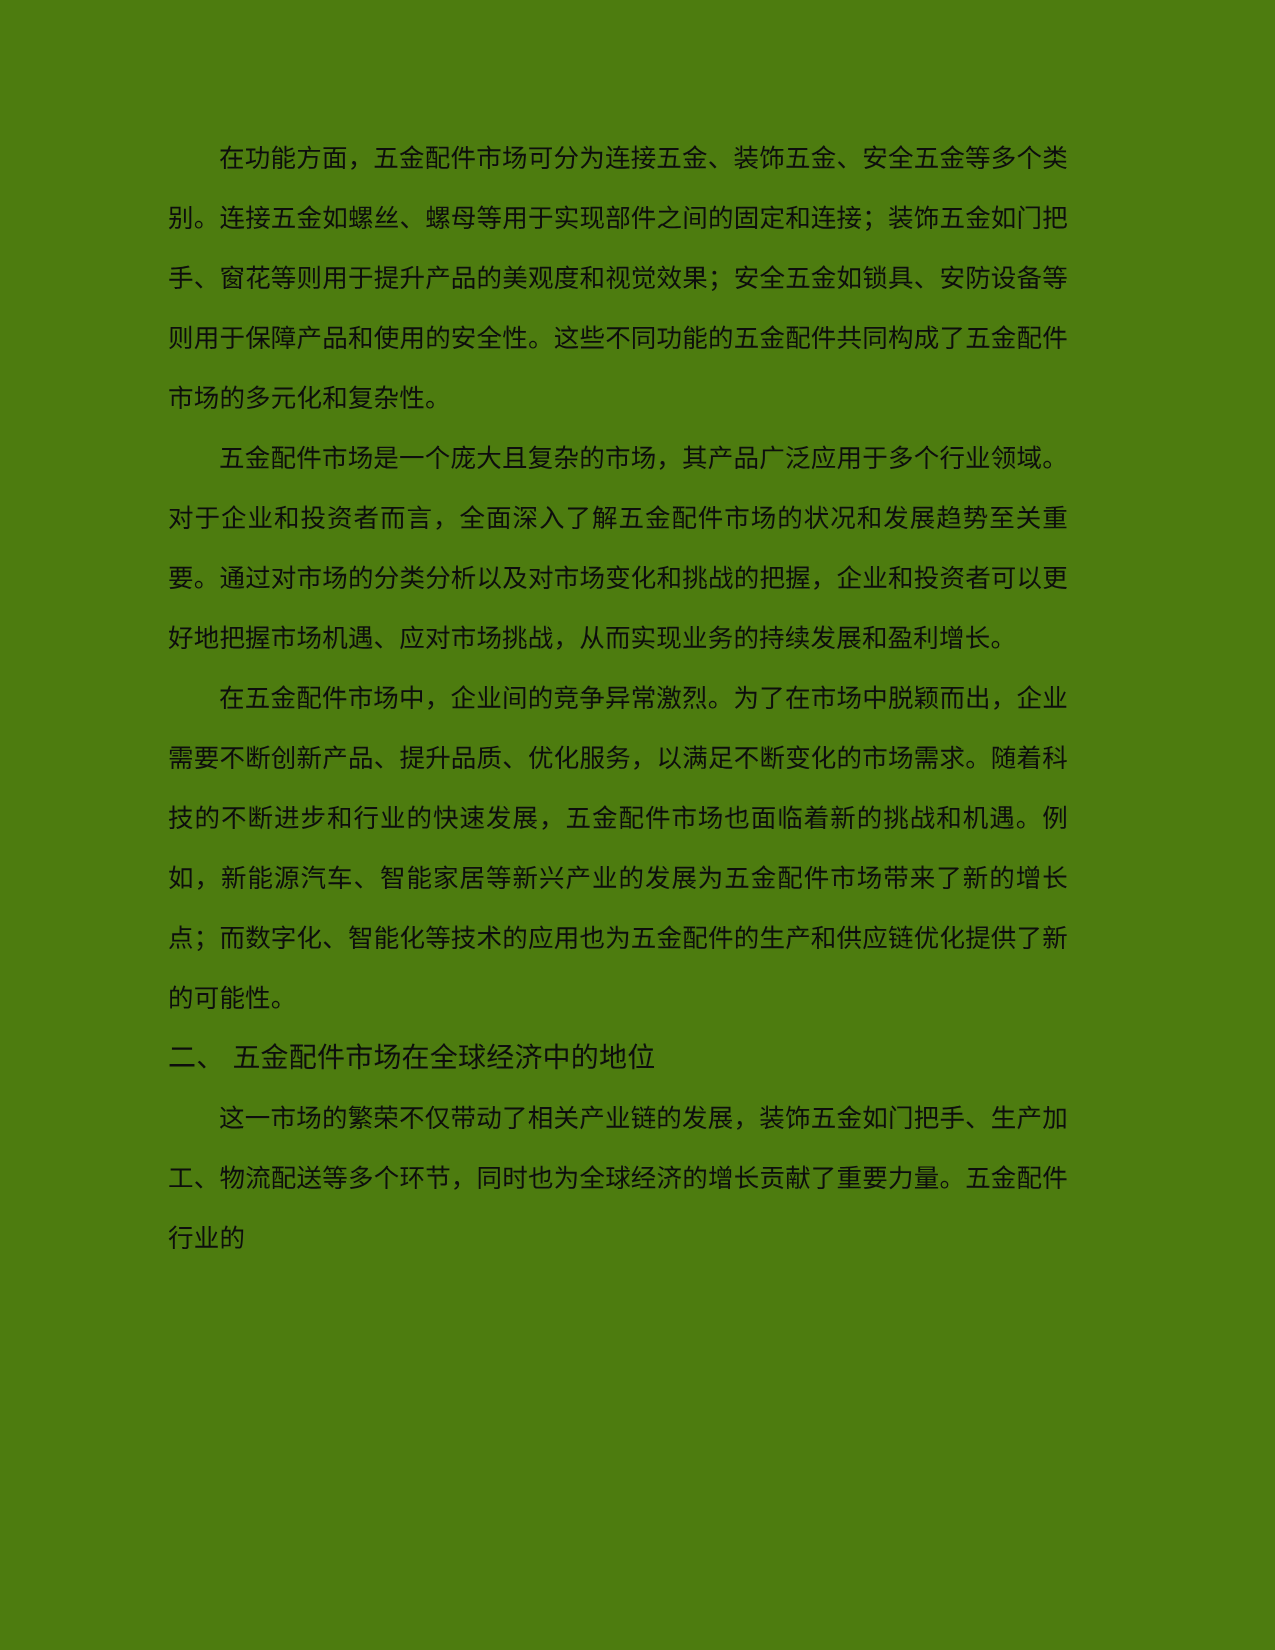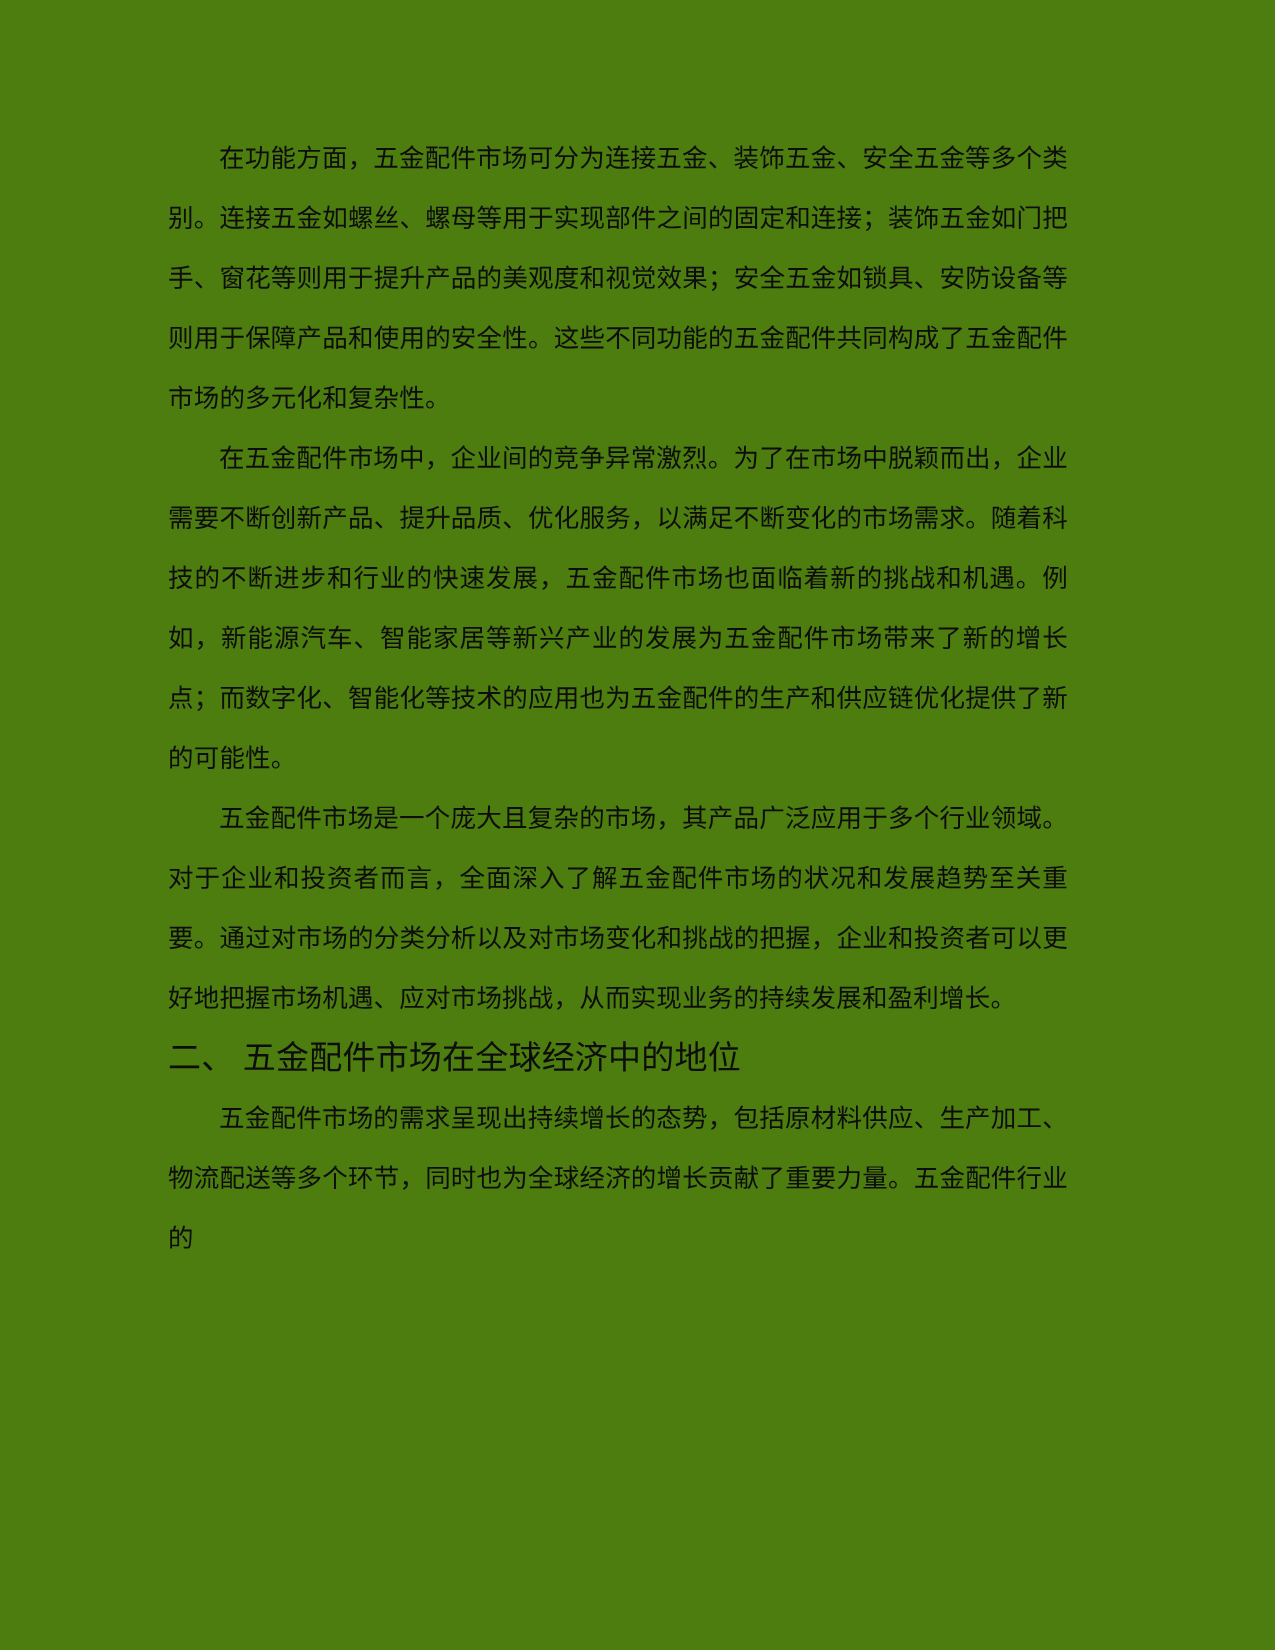--- a/index.html
+++ b/index.html
@@ -35,22 +35,22 @@
     text-justify: inter-character;
     text-indent: 51px;
     margin: 0 0 0 0;
     letter-spacing: 0.2px;
     word-break: break-all;
     font-weight: 400;
     -webkit-font-smoothing: antialiased;
   }
 
   .heading {
-    font-family: Liberation Serif, serif;
-    font-size: 33px;
+    font-family: Liberation Sans, sans-serif;
+    font-size: 28px;
     line-height: 60px;
     color: #0d0d0d;
     text-indent: 0;
     margin: 0;
     letter-spacing: 0.2px;
     font-weight: 400;
     text-align: left;
     white-space: pre;
   }
 
@@ -63,23 +63,23 @@
   #para-5 { margin-bottom: 0px; }
 </style>
 </head>
 <body>
 
 <div class="page">
   <div class="content">
 
     <p class="para" id="para-1">在功能方面，五金配件市场可分为连接五金、装饰五金、安全五金等多个类别。连接五金如螺丝、螺母等用于实现部件之间的固定和连接；装饰五金如门把手、窗花等则用于提升产品的美观度和视觉效果；安全五金如锁具、安防设备等则用于保障产品和使用的安全性。这些不同功能的五金配件共同构成了五金配件市场的多元化和复杂性。</p>
 
+    <p class="para" id="para-3">五金配件市场是一个庞大且复杂的市场，其产品广泛应用于多个行业领域。对于企业和投资者而言，全面深入了解五金配件市场的状况和发展趋势至关重要。通过对市场的分类分析以及对市场变化和挑战的把握，企业和投资者可以更好地把握市场机遇、应对市场挑战，从而实现业务的持续发展和盈利增长。</p>
+
     <p class="para" id="para-2">在五金配件市场中，企业间的竞争异常激烈。为了在市场中脱颖而出，企业需要不断创新产品、提升品质、优化服务，以满足不断变化的市场需求。随着科技的不断进步和行业的快速发展，五金配件市场也面临着新的挑战和机遇。例如，新能源汽车、智能家居等新兴产业的发展为五金配件市场带来了新的增长点；而数字化、智能化等技术的应用也为五金配件的生产和供应链优化提供了新的可能性。</p>
-
-    <p class="para" id="para-3">五金配件市场是一个庞大且复杂的市场，其产品广泛应用于多个行业领域。对于企业和投资者而言，全面深入了解五金配件市场的状况和发展趋势至关重要。通过对市场的分类分析以及对市场变化和挑战的把握，企业和投资者可以更好地把握市场机遇、应对市场挑战，从而实现业务的持续发展和盈利增长。</p>
 
     <h2 class="heading" id="heading-2">二、 五金配件市场在全球经济中的地位</h2>
 
 
-    <p class="para" id="para-5">五金配件市场的需求呈现出持续增长的态势，包括原材料供应、生产加工、物流配送等多个环节，同时也为全球经济的增长贡献了重要力量。五金配件行业的</p>
+    <p class="para" id="para-5">这一市场的繁荣不仅带动了相关产业链的发展，装饰五金如门把手、生产加工、物流配送等多个环节，同时也为全球经济的增长贡献了重要力量。五金配件行业的</p>
 
   </div>
 </div>
 
 </body></html>

